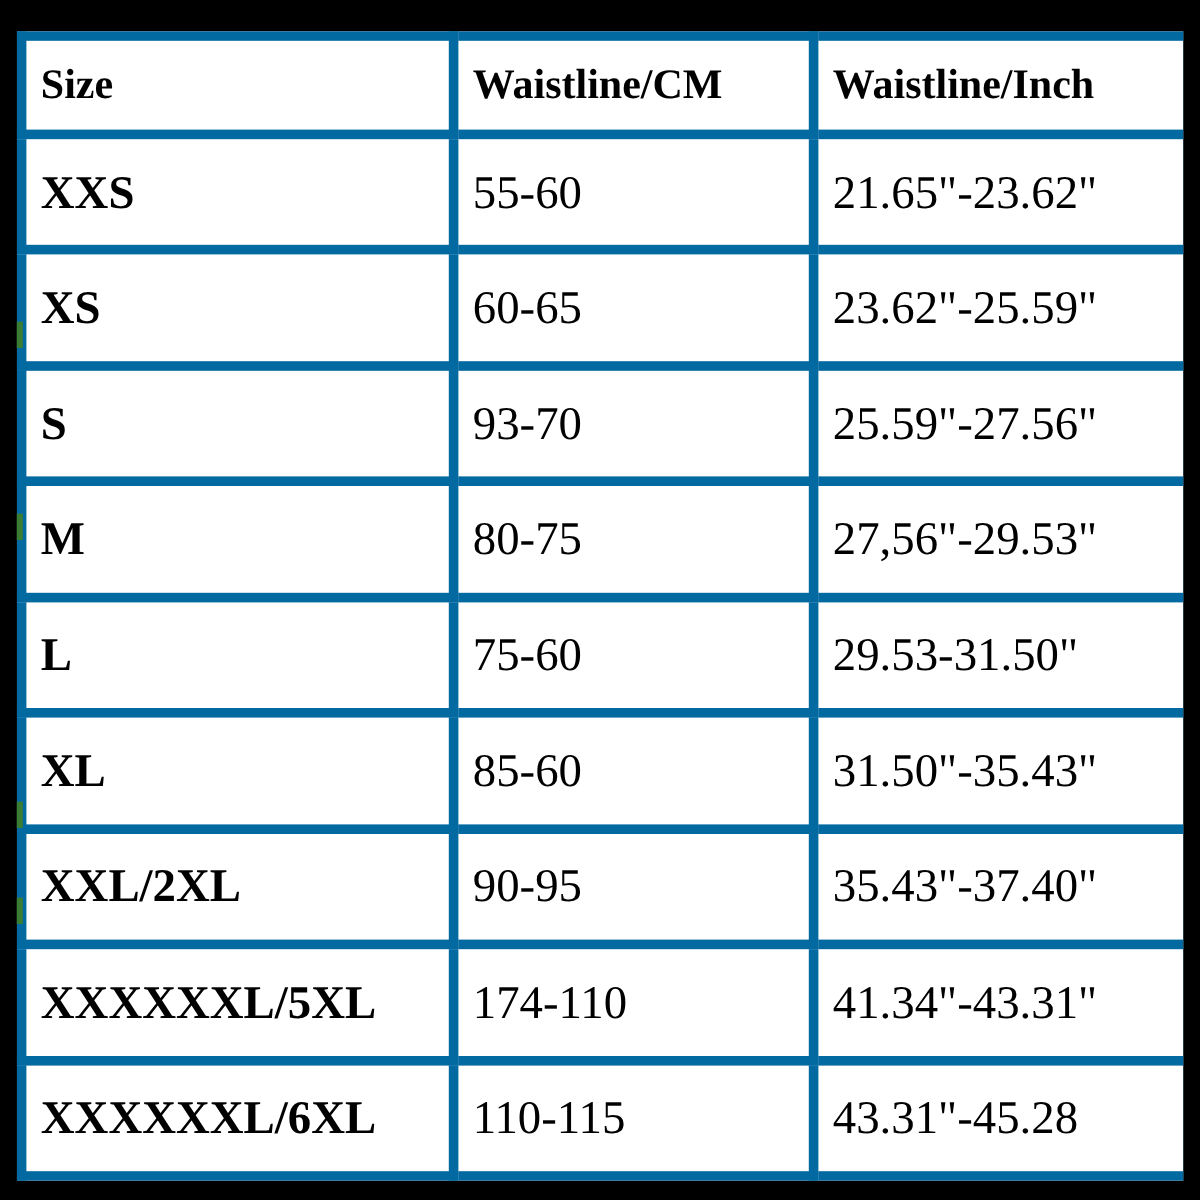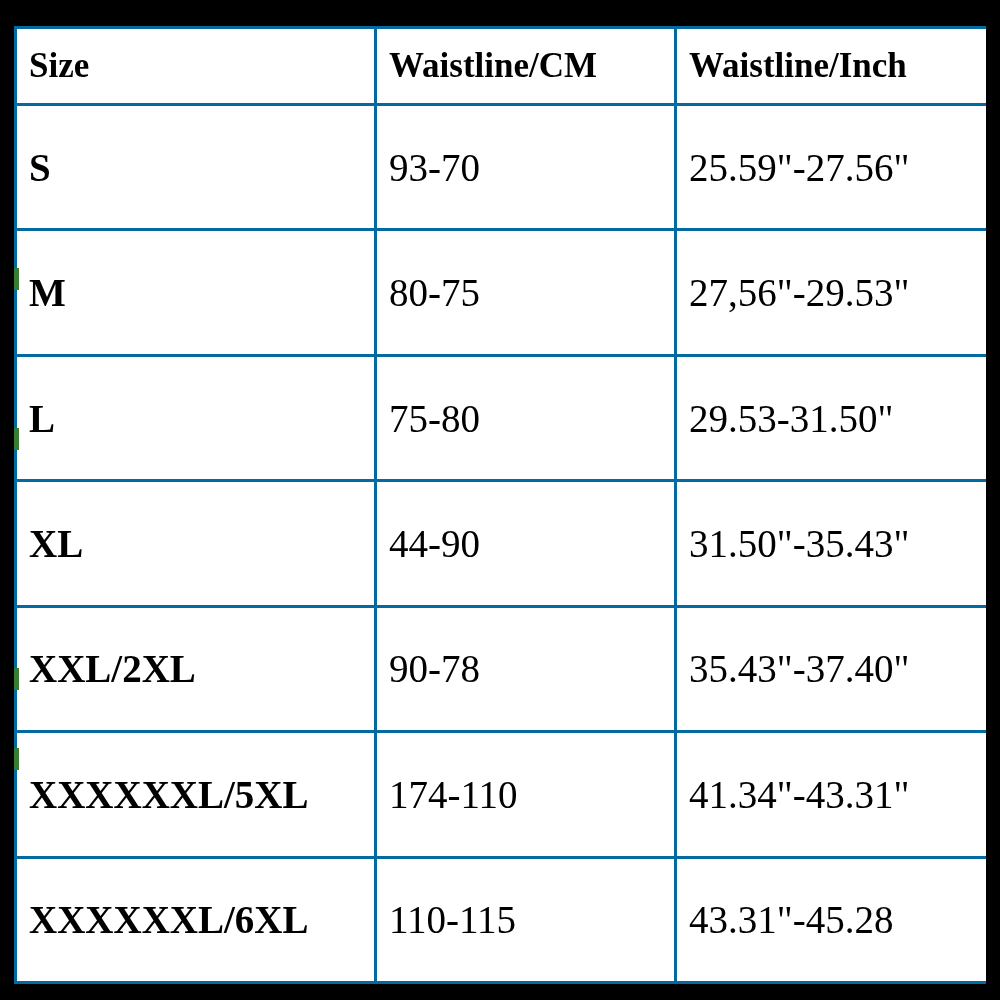--- a/index.html
+++ b/index.html
@@ -29,21 +29,21 @@
   }
   table.size-table {
     border-collapse: collapse;
     width: 100%;
     height: 100%;
     table-layout: fixed;
     background: #ffffff;
   }
   table.size-table td,
   table.size-table th {
-    border: 3px solid #0369a1;
+    border: 8px solid #0369a1;
     padding: 0 0 0 12px;
     vertical-align: middle;
     color: #000000;
     font-family: "Liberation Serif", "DejaVu Serif", serif;
     text-align: left;
     white-space: nowrap;
     overflow: hidden;
   }
   table.size-table tr.header-row th {
     font-weight: bold;
@@ -88,42 +88,52 @@
       </colgroup>
       <thead>
         <tr class="header-row">
           <th>Size</th>
           <th>Waistline/CM</th>
           <th>Waistline/Inch</th>
         </tr>
       </thead>
       <tbody>
         <tr class="body-row">
+          <td class="col-size">XXS</td>
+          <td class="col-cm">55-60</td>
+          <td class="col-inch">21.65"-23.62"</td>
+        </tr>
+        <tr class="body-row">
+          <td class="col-size">XS</td>
+          <td class="col-cm">60-65</td>
+          <td class="col-inch">23.62"-25.59"</td>
+        </tr>
+        <tr class="body-row">
           <td class="col-size">S</td>
           <td class="col-cm">93-70</td>
           <td class="col-inch">25.59"-27.56"</td>
         </tr>
         <tr class="body-row">
           <td class="col-size">M</td>
           <td class="col-cm">80-75</td>
           <td class="col-inch">27,56"-29.53"</td>
         </tr>
         <tr class="body-row">
           <td class="col-size">L</td>
-          <td class="col-cm">75-80</td>
+          <td class="col-cm">75-60</td>
           <td class="col-inch">29.53-31.50"</td>
         </tr>
         <tr class="body-row">
           <td class="col-size">XL</td>
-          <td class="col-cm">44-90</td>
+          <td class="col-cm">85-60</td>
           <td class="col-inch">31.50"-35.43"</td>
         </tr>
         <tr class="body-row">
           <td class="col-size">XXL/2XL</td>
-          <td class="col-cm">90-78</td>
+          <td class="col-cm">90-95</td>
           <td class="col-inch">35.43"-37.40"</td>
         </tr>
         <tr class="body-row">
           <td class="col-size">XXXXXXL/5XL</td>
           <td class="col-cm">174-110</td>
           <td class="col-inch">41.34"-43.31"</td>
         </tr>
         <tr class="body-row">
           <td class="col-size">XXXXXXL/6XL</td>
           <td class="col-cm">110-115</td>

